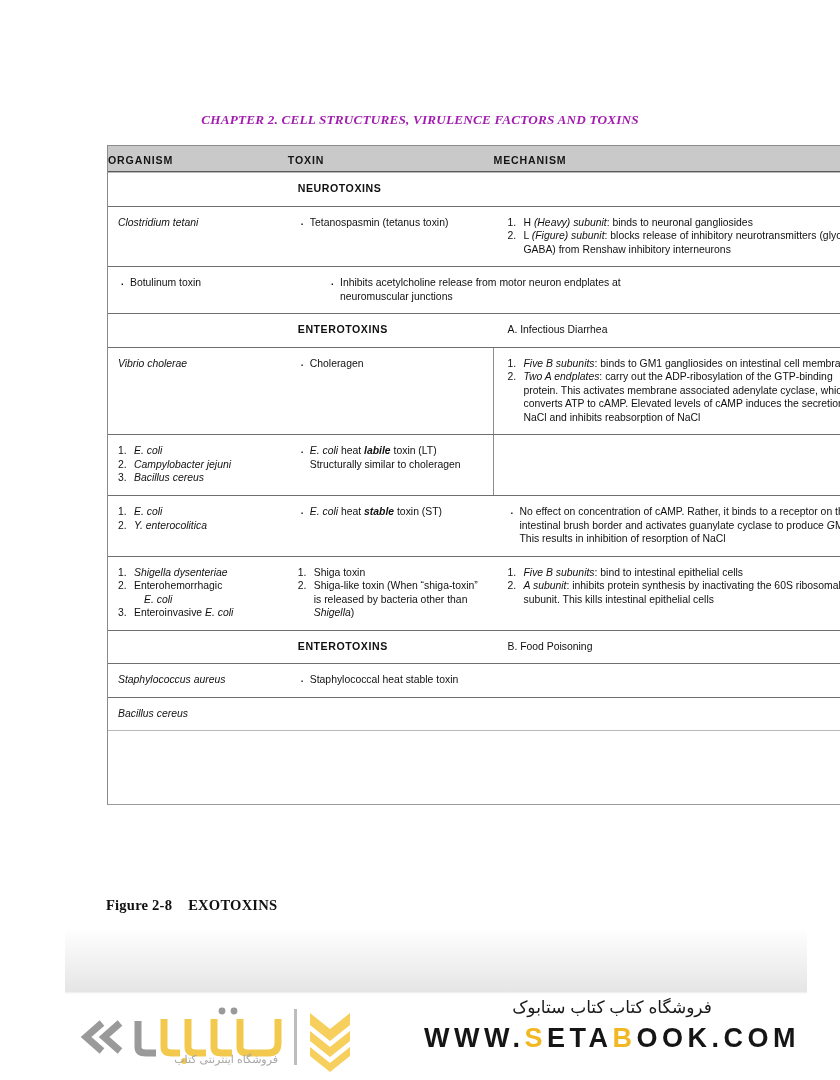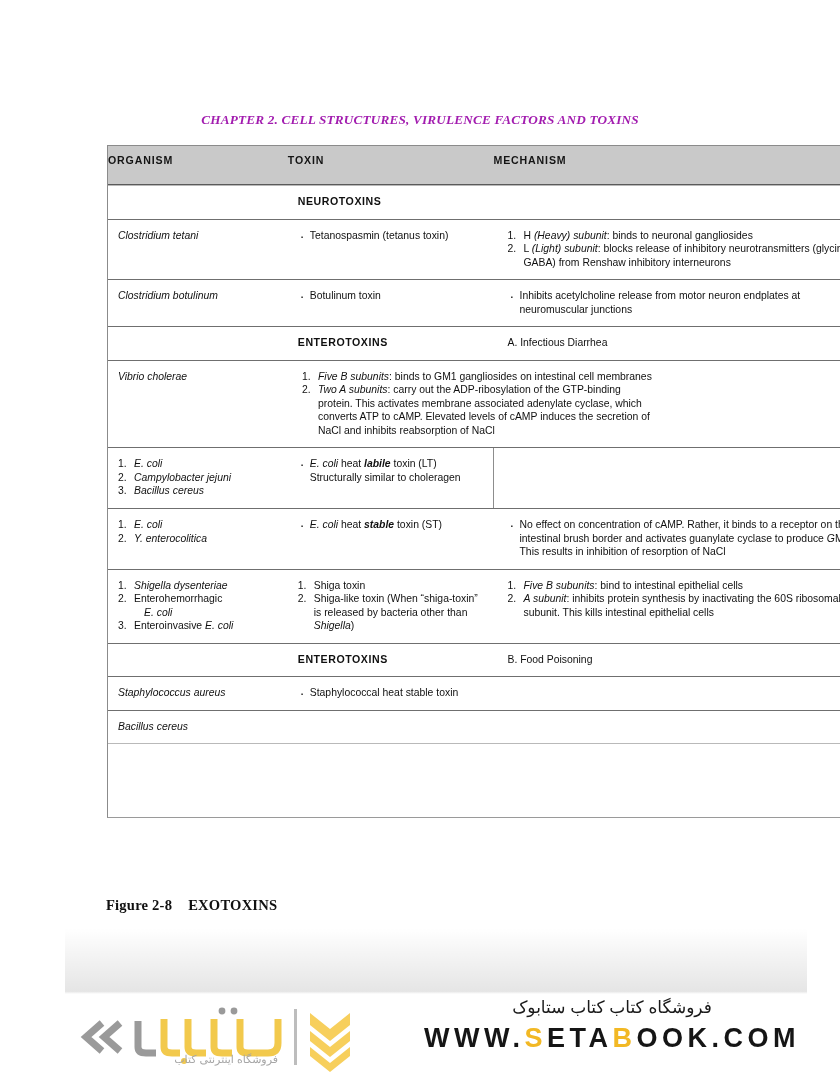--- a/index.html
+++ b/index.html
@@ -44,21 +44,21 @@
     box-sizing: border-box;
   }
   .t-row.first { border-top: none; }
   .t-row.thick { border-top: 1.6px solid #6f6f6f; }
 
   .t-head {
     background: #c9c9c9;
     border-bottom: 1.4px solid #5a5a5a;
   }
   .t-head .cell {
-    padding: 8px 0 16px 0;
+    padding: 8px 0 3px 0;
     font-size: 10.6px;
     font-weight: 700;
     letter-spacing: 0.85px;
     color: #141414;
   }
 
   .cell {
     box-sizing: border-box;
     padding: 9px 8px 10px 0;
     font-size: 10.4px;
@@ -194,30 +194,26 @@
       <span class="ital">Clostridium tetani</span>
     </div>
     <div class="cell c-tox">
       <ul class="bullets">
         <li><span>Tetanospasmin (tetanus toxin)</span></li>
       </ul>
     </div>
     <div class="cell c-mech">
       <ol class="nums">
         <li><span>H</span> <span class="ital">(Heavy) subunit</span><span>: binds to neuronal gangliosides</span></li>
-        <li><span>L</span> <span class="ital">(Light) subunit</span><span>: blocks release of inhibitory neurotransmitters (glycine, GABA) from Renshaw inhibitory interneurons</span></li>
-      </ol>
-    </div>
-  </div>
-
-  <div class="t-row thick">
-    <div class="cell c-org">
-      <span class="ital cont">Clostridium</span>
-      <span class="ital cont">botulinum</span>
-    </div>
+        <li><span>L</span> <span class="ital">(Figure) subunit</span><span>: blocks release of inhibitory neurotransmitters (glycine, GABA) from Renshaw inhibitory interneurons</span></li>
+      </ol>
+    </div>
+  </div>
+
+  <div class="t-row thick">
     <div class="cell c-tox">
       <ul class="bullets">
         <li><span>Botulinum toxin</span></li>
       </ul>
     </div>
     <div class="cell c-mech">
       <ul class="bullets">
         <li><span>Inhibits acetylcholine release from motor neuron endplates at neuromuscular junctions</span></li>
       </ul>
     </div>
@@ -226,24 +222,29 @@
   <div class="t-row thick">
     <div class="cell c-org"></div>
     <div class="cell c-tox section-label">ENTEROTOXINS</div>
     <div class="cell c-mech">A. Infectious Diarrhea</div>
   </div>
 
   <div class="t-row thick divided">
     <div class="cell c-org">
       <span class="ital">Vibrio cholerae</span>
     </div>
+    <div class="cell c-tox">
+      <ul class="bullets">
+        <li><span>Choleragen</span></li>
+      </ul>
+    </div>
     <div class="cell c-mech">
       <ol class="nums">
         <li><span class="ital">Five B subunits</span><span>: binds to GM1 gangliosides on intestinal cell membranes</span></li>
-        <li><span class="ital">Two A subunits</span><span>: carry out the ADP-ribosylation of the GTP-binding protein. This activates membrane associated adenylate cyclase, which converts ATP to cAMP. Elevated levels of cAMP induces the secretion of NaCl and inhibits reabsorption of NaCl</span></li>
+        <li><span class="ital">Two A endplates</span><span>: carry out the ADP-ribosylation of the GTP-binding protein. This activates membrane associated adenylate cyclase, which converts ATP to cAMP. Elevated levels of cAMP induces the secretion of NaCl and inhibits reabsorption of NaCl</span></li>
       </ol>
     </div>
   </div>
 
   <div class="t-row thick divided">
     <div class="cell c-org">
       <ol class="nums">
         <li><span class="ital">E. coli</span></li>
         <li><span class="ital">Campylobacter jejuni</span></li>
         <li><span class="ital">Bacillus cereus</span></li>

